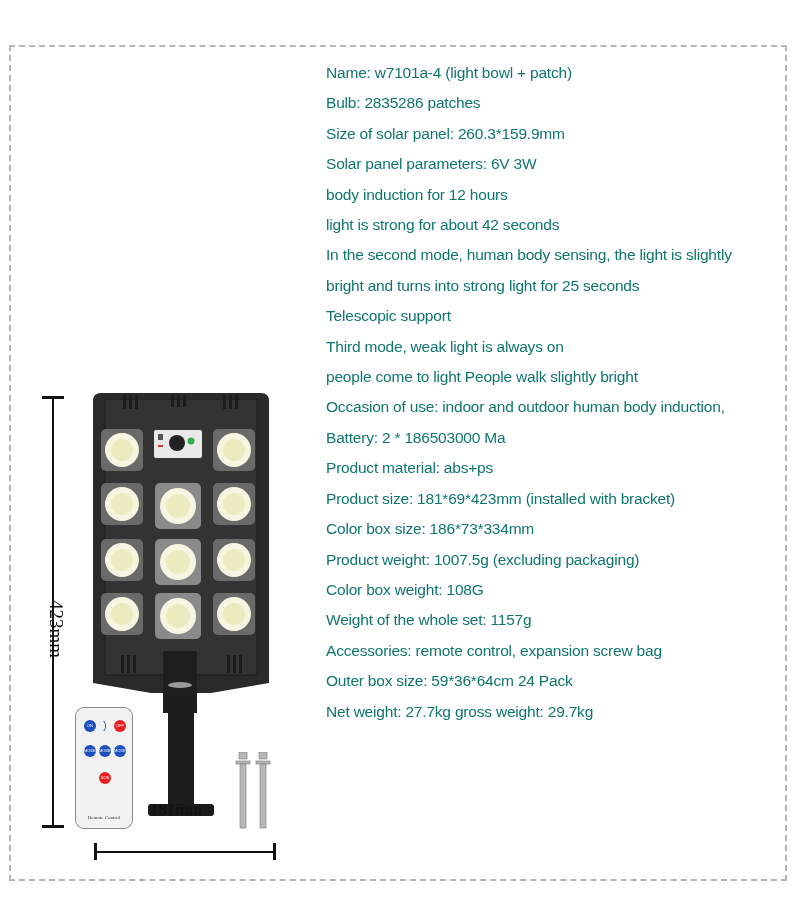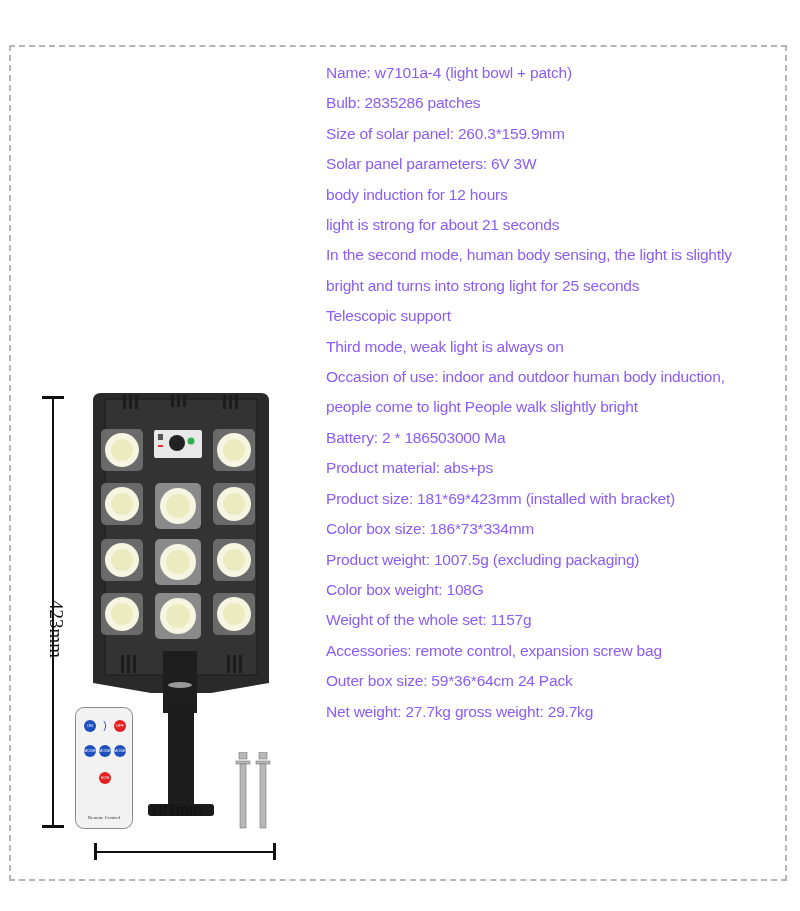--- a/index.html
+++ b/index.html
@@ -1,19 +1,19 @@
 <!DOCTYPE html>
 <html><head>
 <meta charset="utf-8">
 <style>
   html, body { margin:0; padding:0; background:#ffffff; }
   body { width:800px; height:911px; position:relative; overflow:hidden; font-family:"Liberation Sans", sans-serif; }
   .frame { position:absolute; left:9px; top:45px; width:778px; height:836px; border:2px dashed #b5b5b5; box-sizing:border-box; }
   .specs { position:absolute; left:326px; top:58px; width:460px; margin:0; padding:0; list-style:none; }
-  .specs li { font-size:15.5px; line-height:30.4px; color:#8b5cf6; white-space:nowrap; letter-spacing:-0.2px; }
+  .specs li { font-size:15.5px; line-height:30.4px; color:#0f766e; white-space:nowrap; letter-spacing:-0.2px; }
   
   .product { position:absolute; left:0; top:0; width:320px; height:911px; }
   .dim-v { position:absolute; left:52px; top:397px; width:2px; height:430px; background:#111; }
   .dim-v-cap { position:absolute; left:42px; width:22px; height:3px; background:#111; }
   .dim-v-label { position:absolute; left:43px; top:600px; transform:rotate(90deg); transform-origin:left top; font-family:"Liberation Serif", serif; font-size:19px; color:#111; white-space:nowrap; margin-left:24px; }
   .dim-h { position:absolute; left:95px; top:851px; width:180px; height:2px; background:#111; }
   .dim-h-cap { position:absolute; top:843px; width:3px; height:17px; background:#111; }
   .dim-h-label { position:absolute; left:150px; top:800px; font-family:"Liberation Serif", serif; font-size:17px; color:#111; }
   .lamp { position:absolute; left:91px; top:393px; width:180px; height:320px; }
   .remote { position:absolute; left:75px; top:707px; width:58px; height:122px; border-radius:9px; background:#f2f2f2; border:1px solid #8a8a8a; box-sizing:border-box; }
@@ -154,27 +154,27 @@
   <div class="dim-h-cap" style="left:273px"></div>
   <div class="dim-h-label">181mm</div>
 </div>
 
 <ul class="specs">
   <li>Name: w7101a-4 (light bowl + patch)</li>
   <li>Bulb: 2835286 patches</li>
   <li>Size of solar panel: 260.3*159.9mm</li>
   <li>Solar panel parameters: 6V 3W</li>
   <li>body induction for 12 hours</li>
-  <li>light is strong for about 21 seconds</li>
+  <li>light is strong for about 42 seconds</li>
   <li>In the second mode, human body sensing, the light is slightly</li>
   <li>bright and turns into strong light for 25 seconds</li>
   <li>Telescopic support</li>
   <li>Third mode, weak light is always on</li>
+  <li>people come to light People walk slightly bright</li>
   <li>Occasion of use: indoor and outdoor human body induction,</li>
-  <li>people come to light People walk slightly bright</li>
   <li>Battery: 2 * 186503000 Ma</li>
   <li>Product material: abs+ps</li>
   <li>Product size: 181*69*423mm (installed with bracket)</li>
   <li>Color box size: 186*73*334mm</li>
   <li>Product weight: 1007.5g (excluding packaging)</li>
   <li>Color box weight: 108G</li>
   <li>Weight of the whole set: 1157g</li>
   <li>Accessories: remote control, expansion screw bag</li>
   <li>Outer box size: 59*36*64cm 24 Pack</li>
   <li>Net weight: 27.7kg gross weight: 29.7kg</li>

